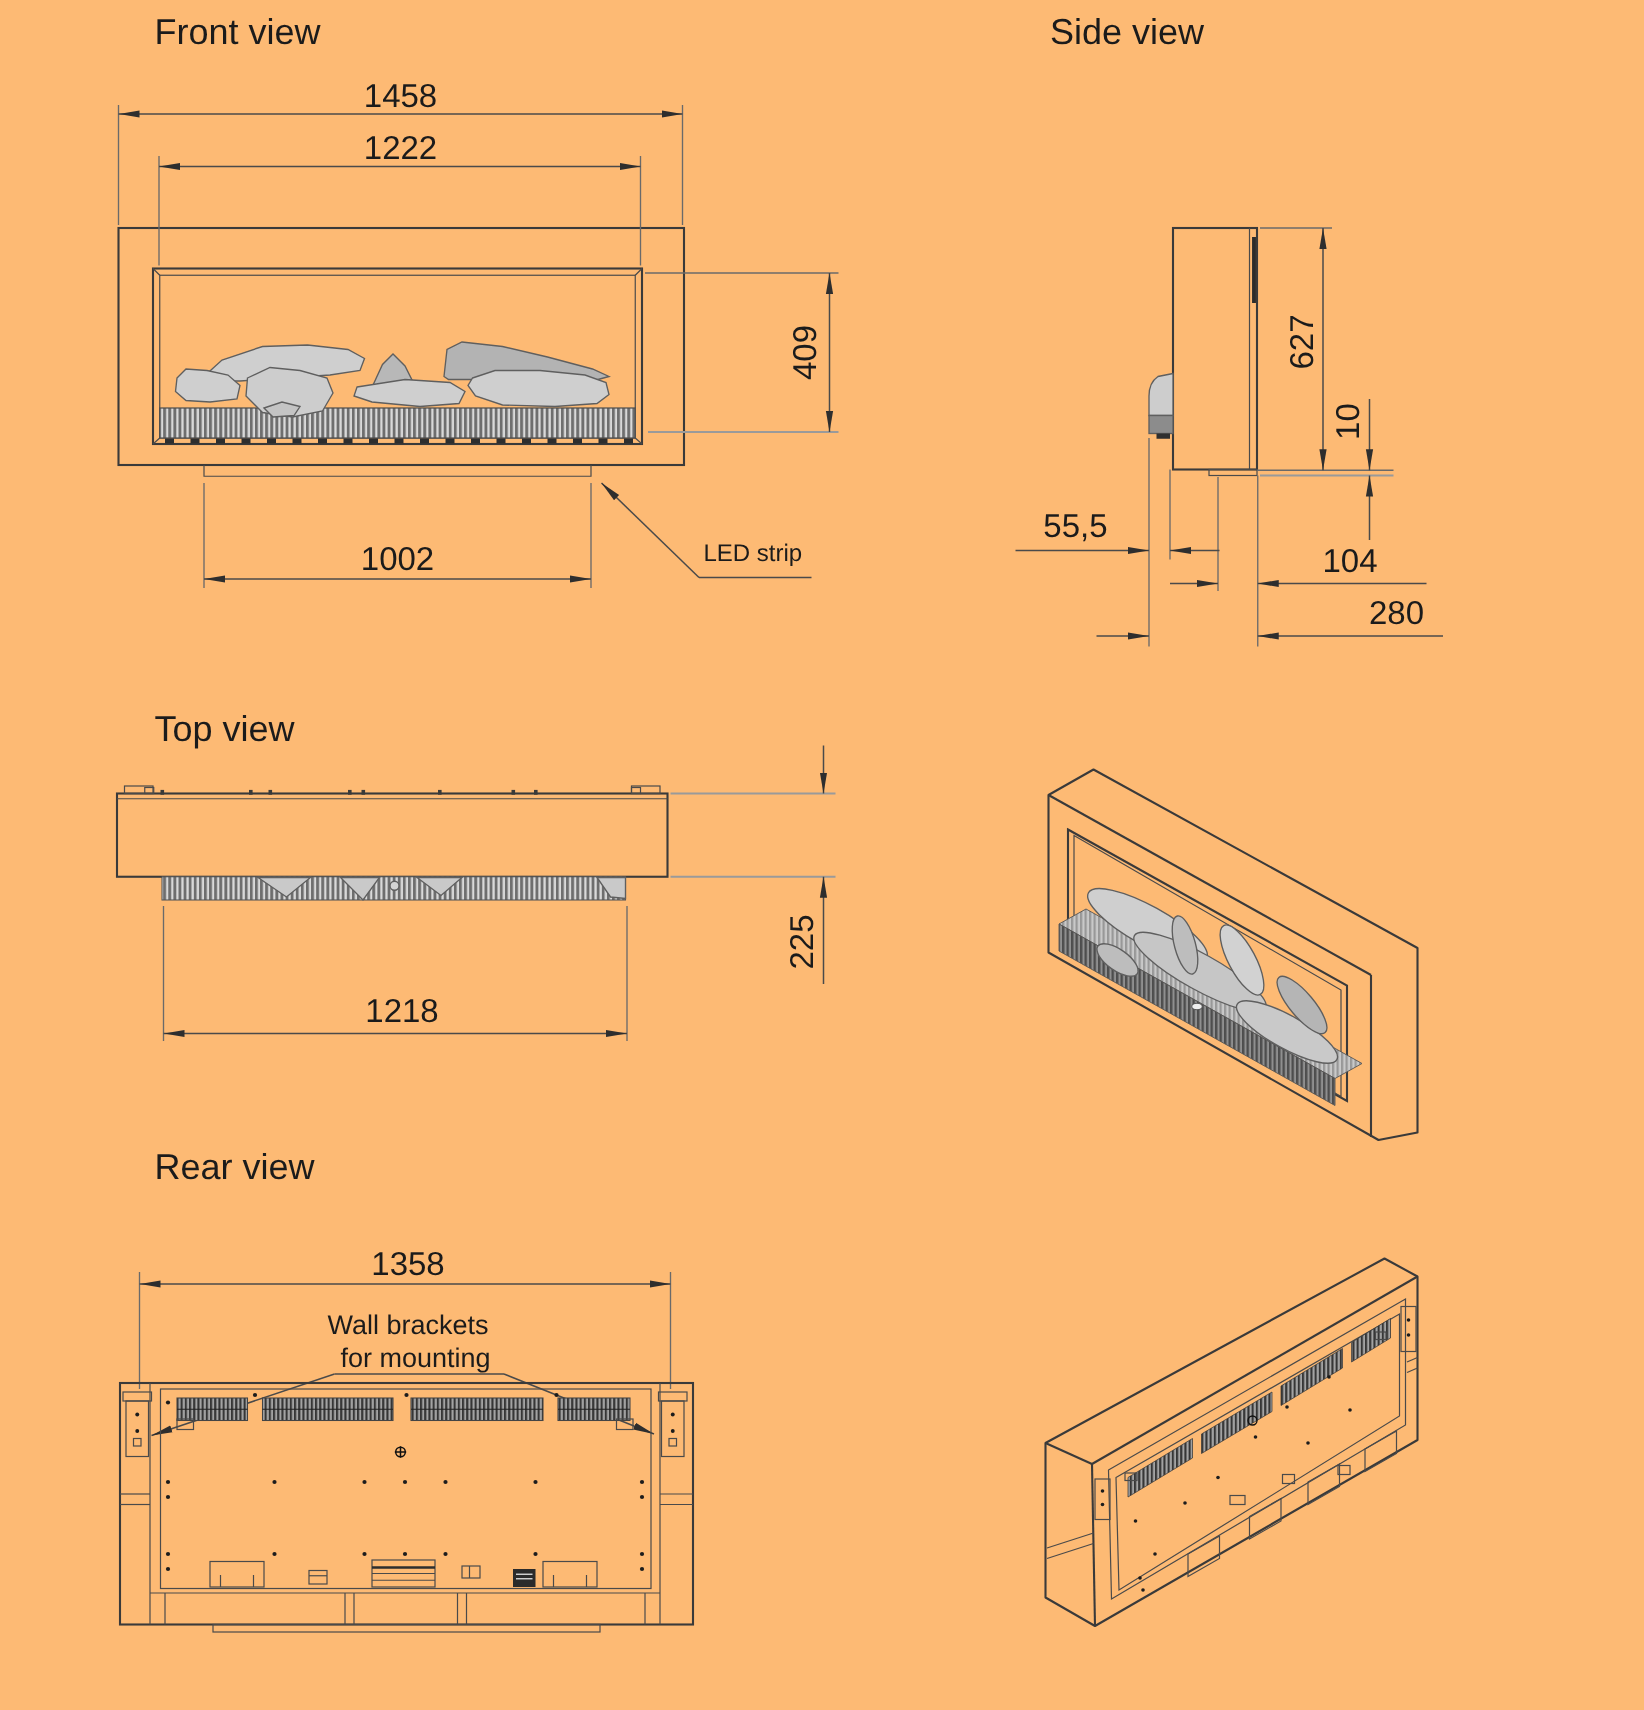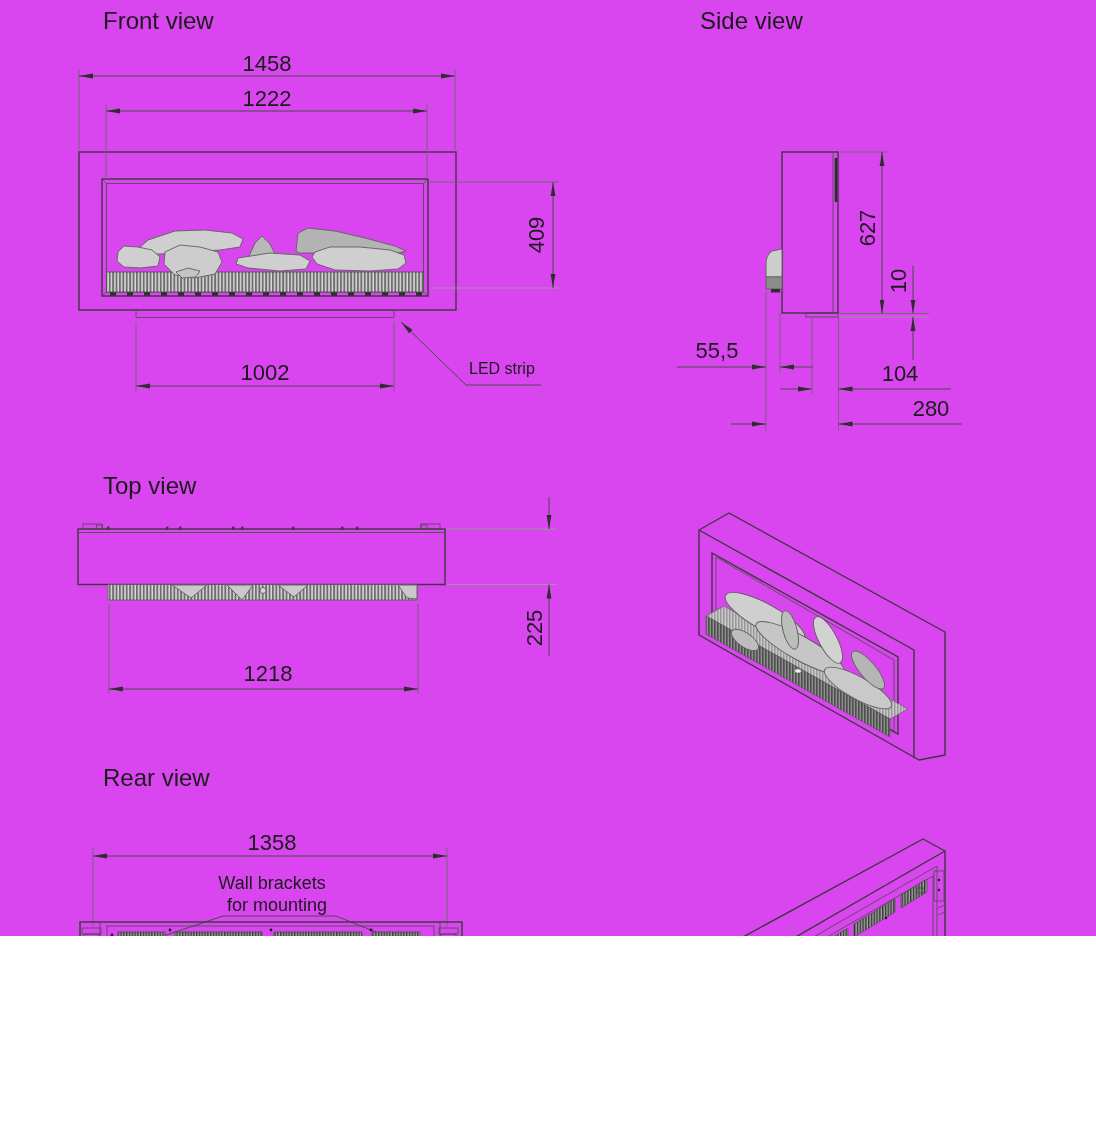--- a/index.html
+++ b/index.html
@@ -1,16 +1,16 @@
 <!DOCTYPE html>
 <html><head>
 <meta charset="utf-8">
 <style>
   html,body{margin:0;padding:0;background:#ffffff;}
-  #canvas{position:relative;width:1096px;height:936px;background:#d946ef;overflow:hidden;
+  #canvas{position:relative;width:1096px;height:1140px;background:#fdba74;overflow:hidden;
           font-family:"Liberation Sans", sans-serif;}
   svg{position:absolute;left:0;top:0;}
   text{fill:#1b1b1b;font-family:"Liberation Sans", sans-serif;}
   .t-title{font-size:24px;}
   .t-dim{font-size:22px;}
   .t-small{font-size:16px;}
   .t-note{font-size:18px;}
   .obj{stroke:#3a3a3a;fill:none;stroke-width:1.4;}
   .obj-thin{stroke:#4a4a4a;fill:none;stroke-width:0.8;}
   .dim{stroke:#4a4a4a;stroke-width:1;fill:none;}

